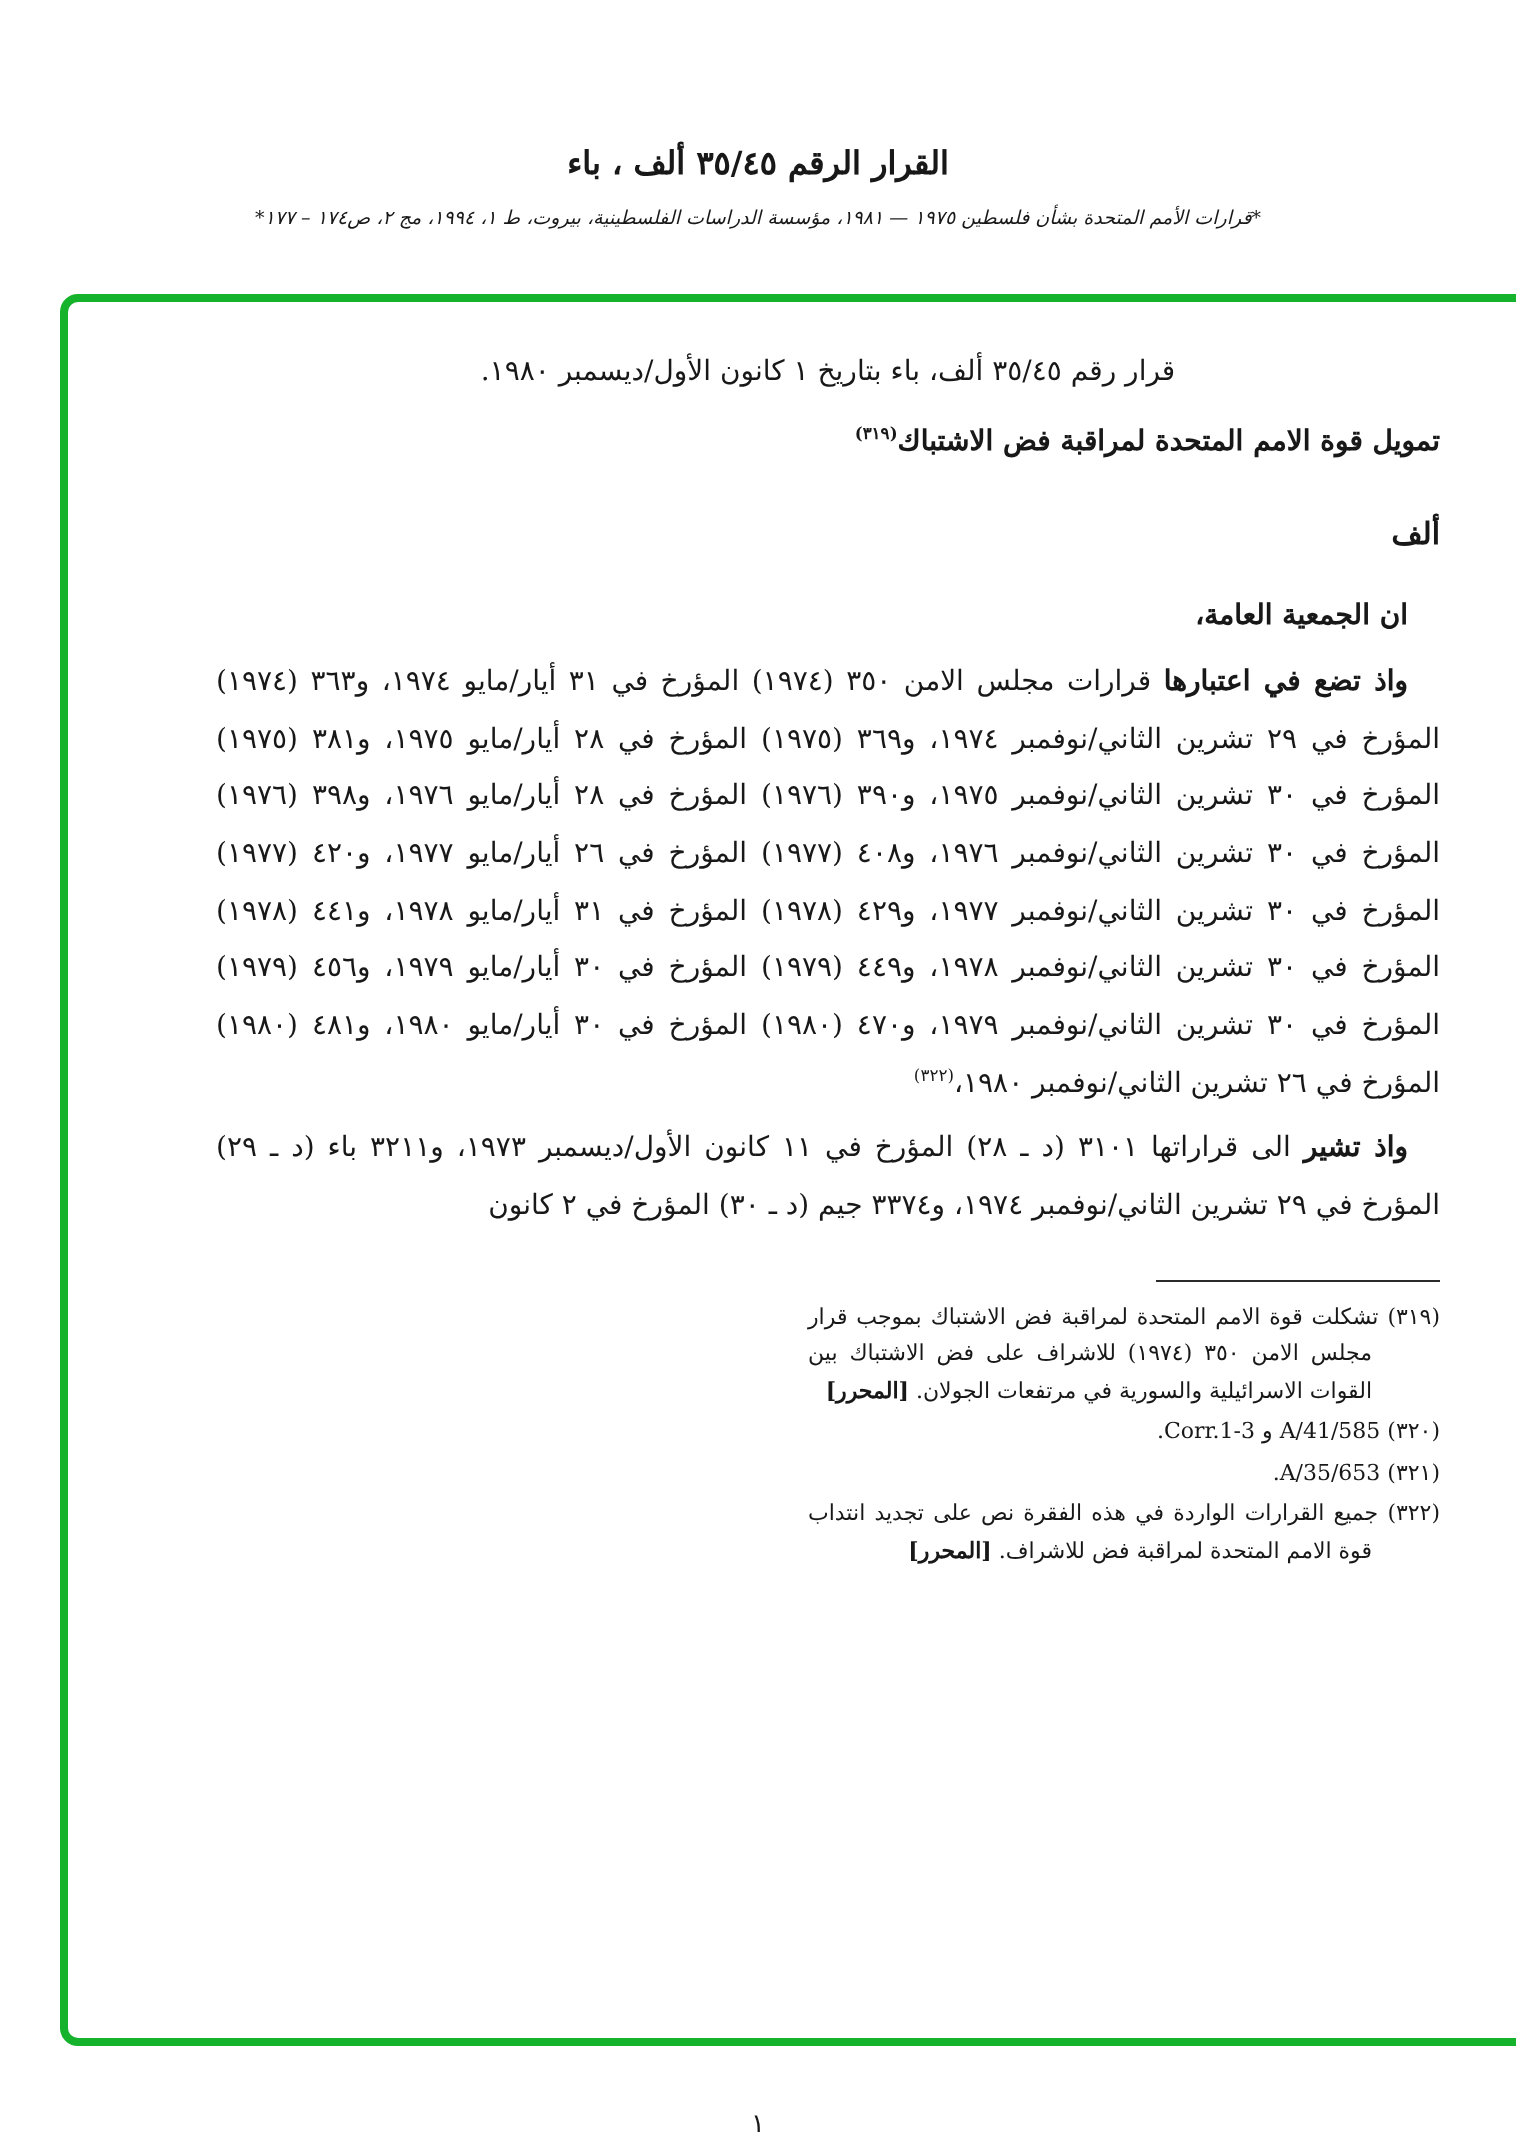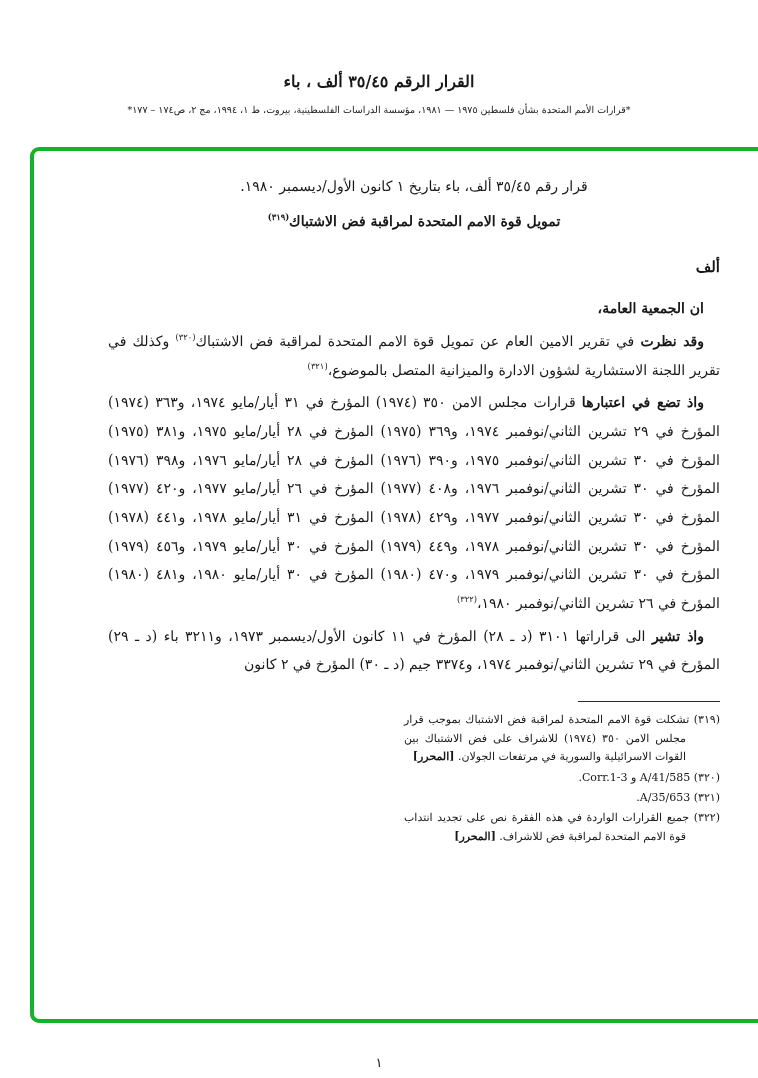--- a/index.html
+++ b/index.html
@@ -9,35 +9,35 @@
     background: #ffffff;
     position: relative;
     font-family: "DejaVu Serif", "Liberation Serif", serif;
     color: #181818;
     overflow: hidden;
   }
   .page { position: absolute; inset: 0; }
 
   .page-header { padding-top: 72px; text-align: center; }
   .main-title { font-size: 16px; font-weight: bold; margin: 0; }
-  .citation { font-size: 9.5px; margin: 13px 24px 0; line-height: 1.3; }
+  .citation { font-size: 9.5px; margin: 13px 24px 0; line-height: 1.3; font-style: italic; }
 
   .frame {
     position: absolute;
     top: 147px; left: 30px;
     width: 758px; height: 876px;
     border: 4px solid #15b22b;
     border-radius: 9px;
     padding: 16px 64px 0 74px;
     overflow: hidden;
     background: #ffffff;
   }
 
   .doc-heading { font-size: 14px; text-align: center; margin: 6px 0 0; line-height: 1.9; }
-  .doc-subject { font-size: 14px; font-weight: bold; text-align: center; margin: 8px 0 0; line-height: 1.9; }
+  .doc-subject { font-size: 14px; font-weight: bold; margin: 8px 0 0; line-height: 1.9; }
   .section-label { font-size: 15px; font-weight: bold; text-align: right; margin: 24px 0 18px; }
   .salutation { font-size: 14px; font-weight: bold; margin: 4px 0 0; text-indent: 16px; line-height: 2.05; }
 
   .body-para {
     font-size: 14px;
     line-height: 2.05;
     text-align: justify;
     text-indent: 16px;
     margin: 4px 0 0;
   }
@@ -75,21 +75,20 @@
   <div class="frame" dir="rtl" lang="ar">
 
     <p class="doc-heading">قرار رقم ٣٥/٤٥ ألف، باء بتاريخ ١ كانون الأول/ديسمبر ١٩٨٠.</p>
 
     <p class="doc-subject"><span>تمويل قوة الامم المتحدة لمراقبة فض الاشتباك</span><sup class="fn-ref">(٣١٩)</sup></p>
 
     <p class="section-label">ألف</p>
 
     <p class="salutation">ان الجمعية العامة،</p>
 
-    <p class="body-para"><span class="bold">وقد نظرت</span><span> في تقرير الامين العام عن تمويل قوة الامم المتحدة لمراقبة فض الاشتباك</span><sup class="fn-ref">(٣٢٠)</sup><span> وكذلك في تقرير اللجنة الاستشارية لشؤون الادارة والميزانية المتصل بالموضوع،</span><sup class="fn-ref">(٣٢١)</sup></p>
 
     <p class="body-para"><span class="bold">واذ تضع في اعتبارها</span><span> قرارات مجلس الامن ٣٥٠ (١٩٧٤) المؤرخ في ٣١ أيار/مايو ١٩٧٤، و٣٦٣ (١٩٧٤) المؤرخ في ٢٩ تشرين الثاني/نوفمبر ١٩٧٤، و٣٦٩ (١٩٧٥) المؤرخ في ٢٨ أيار/مايو ١٩٧٥، و٣٨١ (١٩٧٥) المؤرخ في ٣٠ تشرين الثاني/نوفمبر ١٩٧٥، و٣٩٠ (١٩٧٦) المؤرخ في ٢٨ أيار/مايو ١٩٧٦، و٣٩٨ (١٩٧٦) المؤرخ في ٣٠ تشرين الثاني/نوفمبر ١٩٧٦، و٤٠٨ (١٩٧٧) المؤرخ في ٢٦ أيار/مايو ١٩٧٧، و٤٢٠ (١٩٧٧) المؤرخ في ٣٠ تشرين الثاني/نوفمبر ١٩٧٧، و٤٢٩ (١٩٧٨) المؤرخ في ٣١ أيار/مايو ١٩٧٨، و٤٤١ (١٩٧٨) المؤرخ في ٣٠ تشرين الثاني/نوفمبر ١٩٧٨، و٤٤٩ (١٩٧٩) المؤرخ في ٣٠ أيار/مايو ١٩٧٩، و٤٥٦ (١٩٧٩) المؤرخ في ٣٠ تشرين الثاني/نوفمبر ١٩٧٩، و٤٧٠ (١٩٨٠) المؤرخ في ٣٠ أيار/مايو ١٩٨٠، و٤٨١ (١٩٨٠) المؤرخ في ٢٦ تشرين الثاني/نوفمبر ١٩٨٠،</span><sup class="fn-ref">(٣٢٢)</sup></p>
 
     <p class="body-para"><span class="bold">واذ تشير</span><span> الى قراراتها ٣١٠١ (د ـ ٢٨) المؤرخ في ١١ كانون الأول/ديسمبر ١٩٧٣، و٣٢١١ باء (د ـ ٢٩) المؤرخ في ٢٩ تشرين الثاني/نوفمبر ١٩٧٤، و٣٣٧٤ جيم (د ـ ٣٠) المؤرخ في ٢ كانون</span></p>
 
     <div class="footnotes">
       <div class="fn-rule"></div>
 
       <p class="footnote"><span class="fn-marker">(٣١٩)</span> <span>تشكلت قوة الامم المتحدة لمراقبة فض الاشتباك بموجب قرار مجلس الامن ٣٥٠ (١٩٧٤) للاشراف على فض الاشتباك بين القوات الاسرائيلية والسورية في مرتفعات الجولان. </span><span class="bold">[المحرر]</span></p>
 

